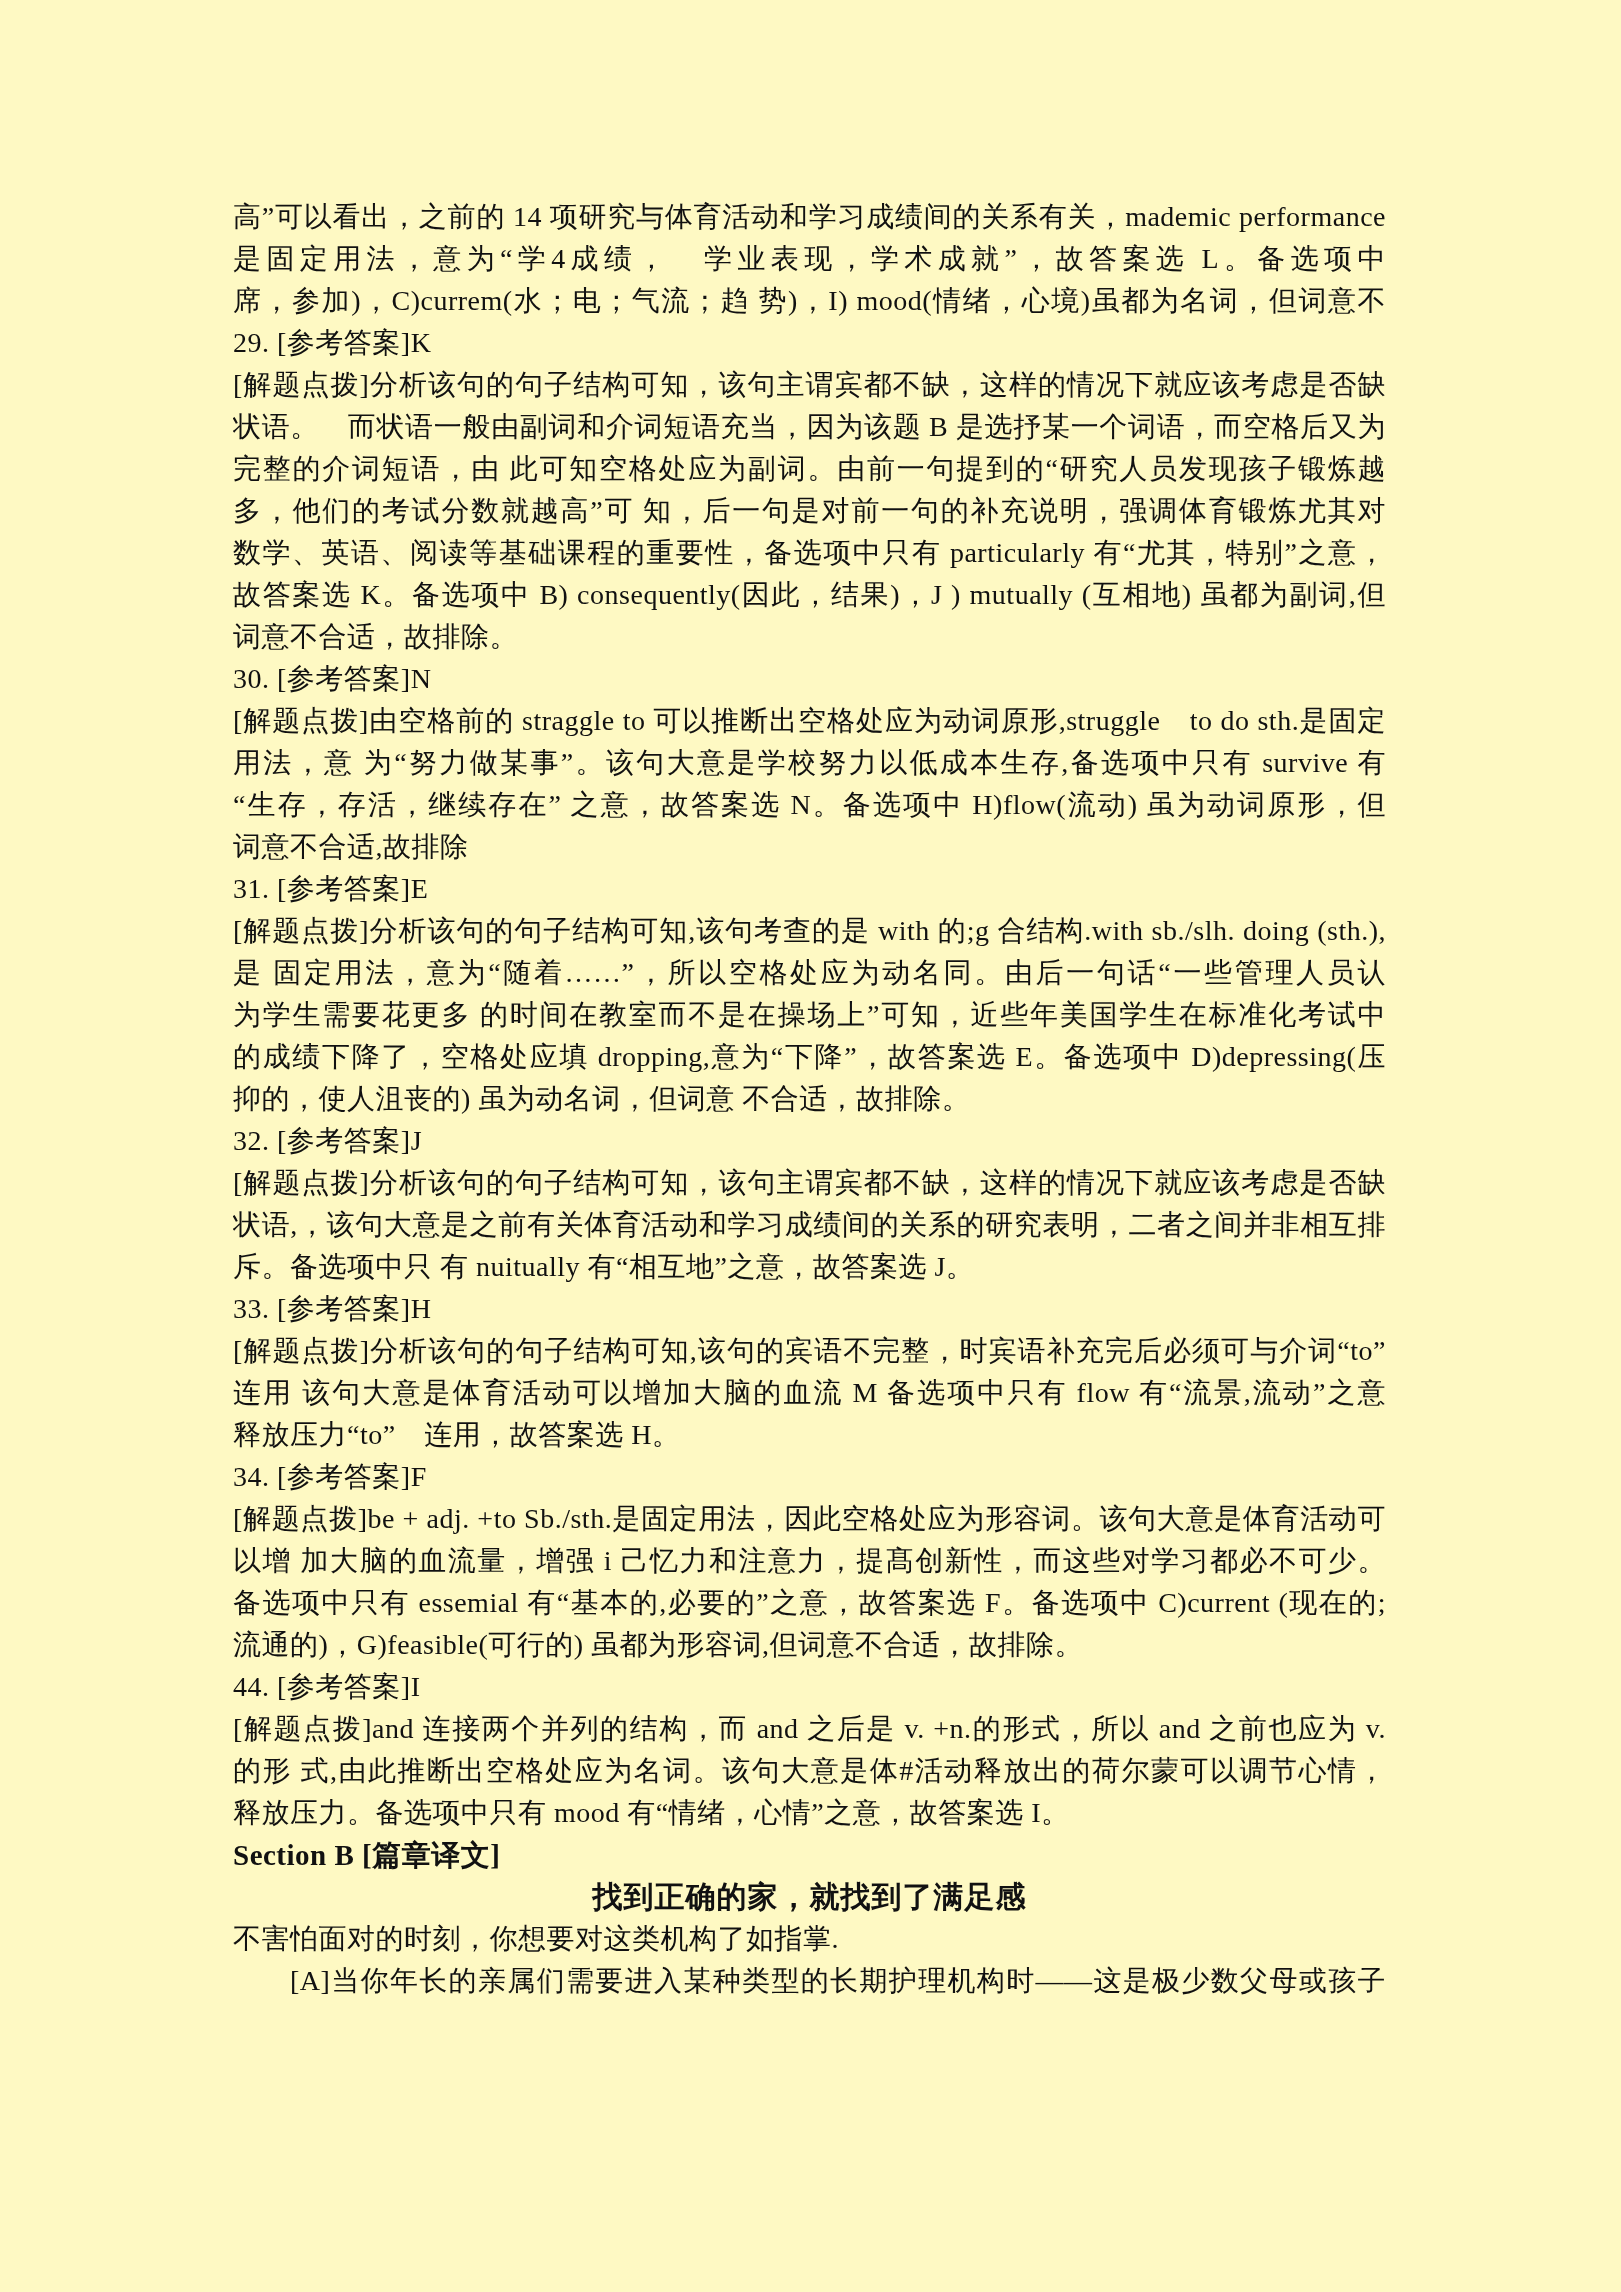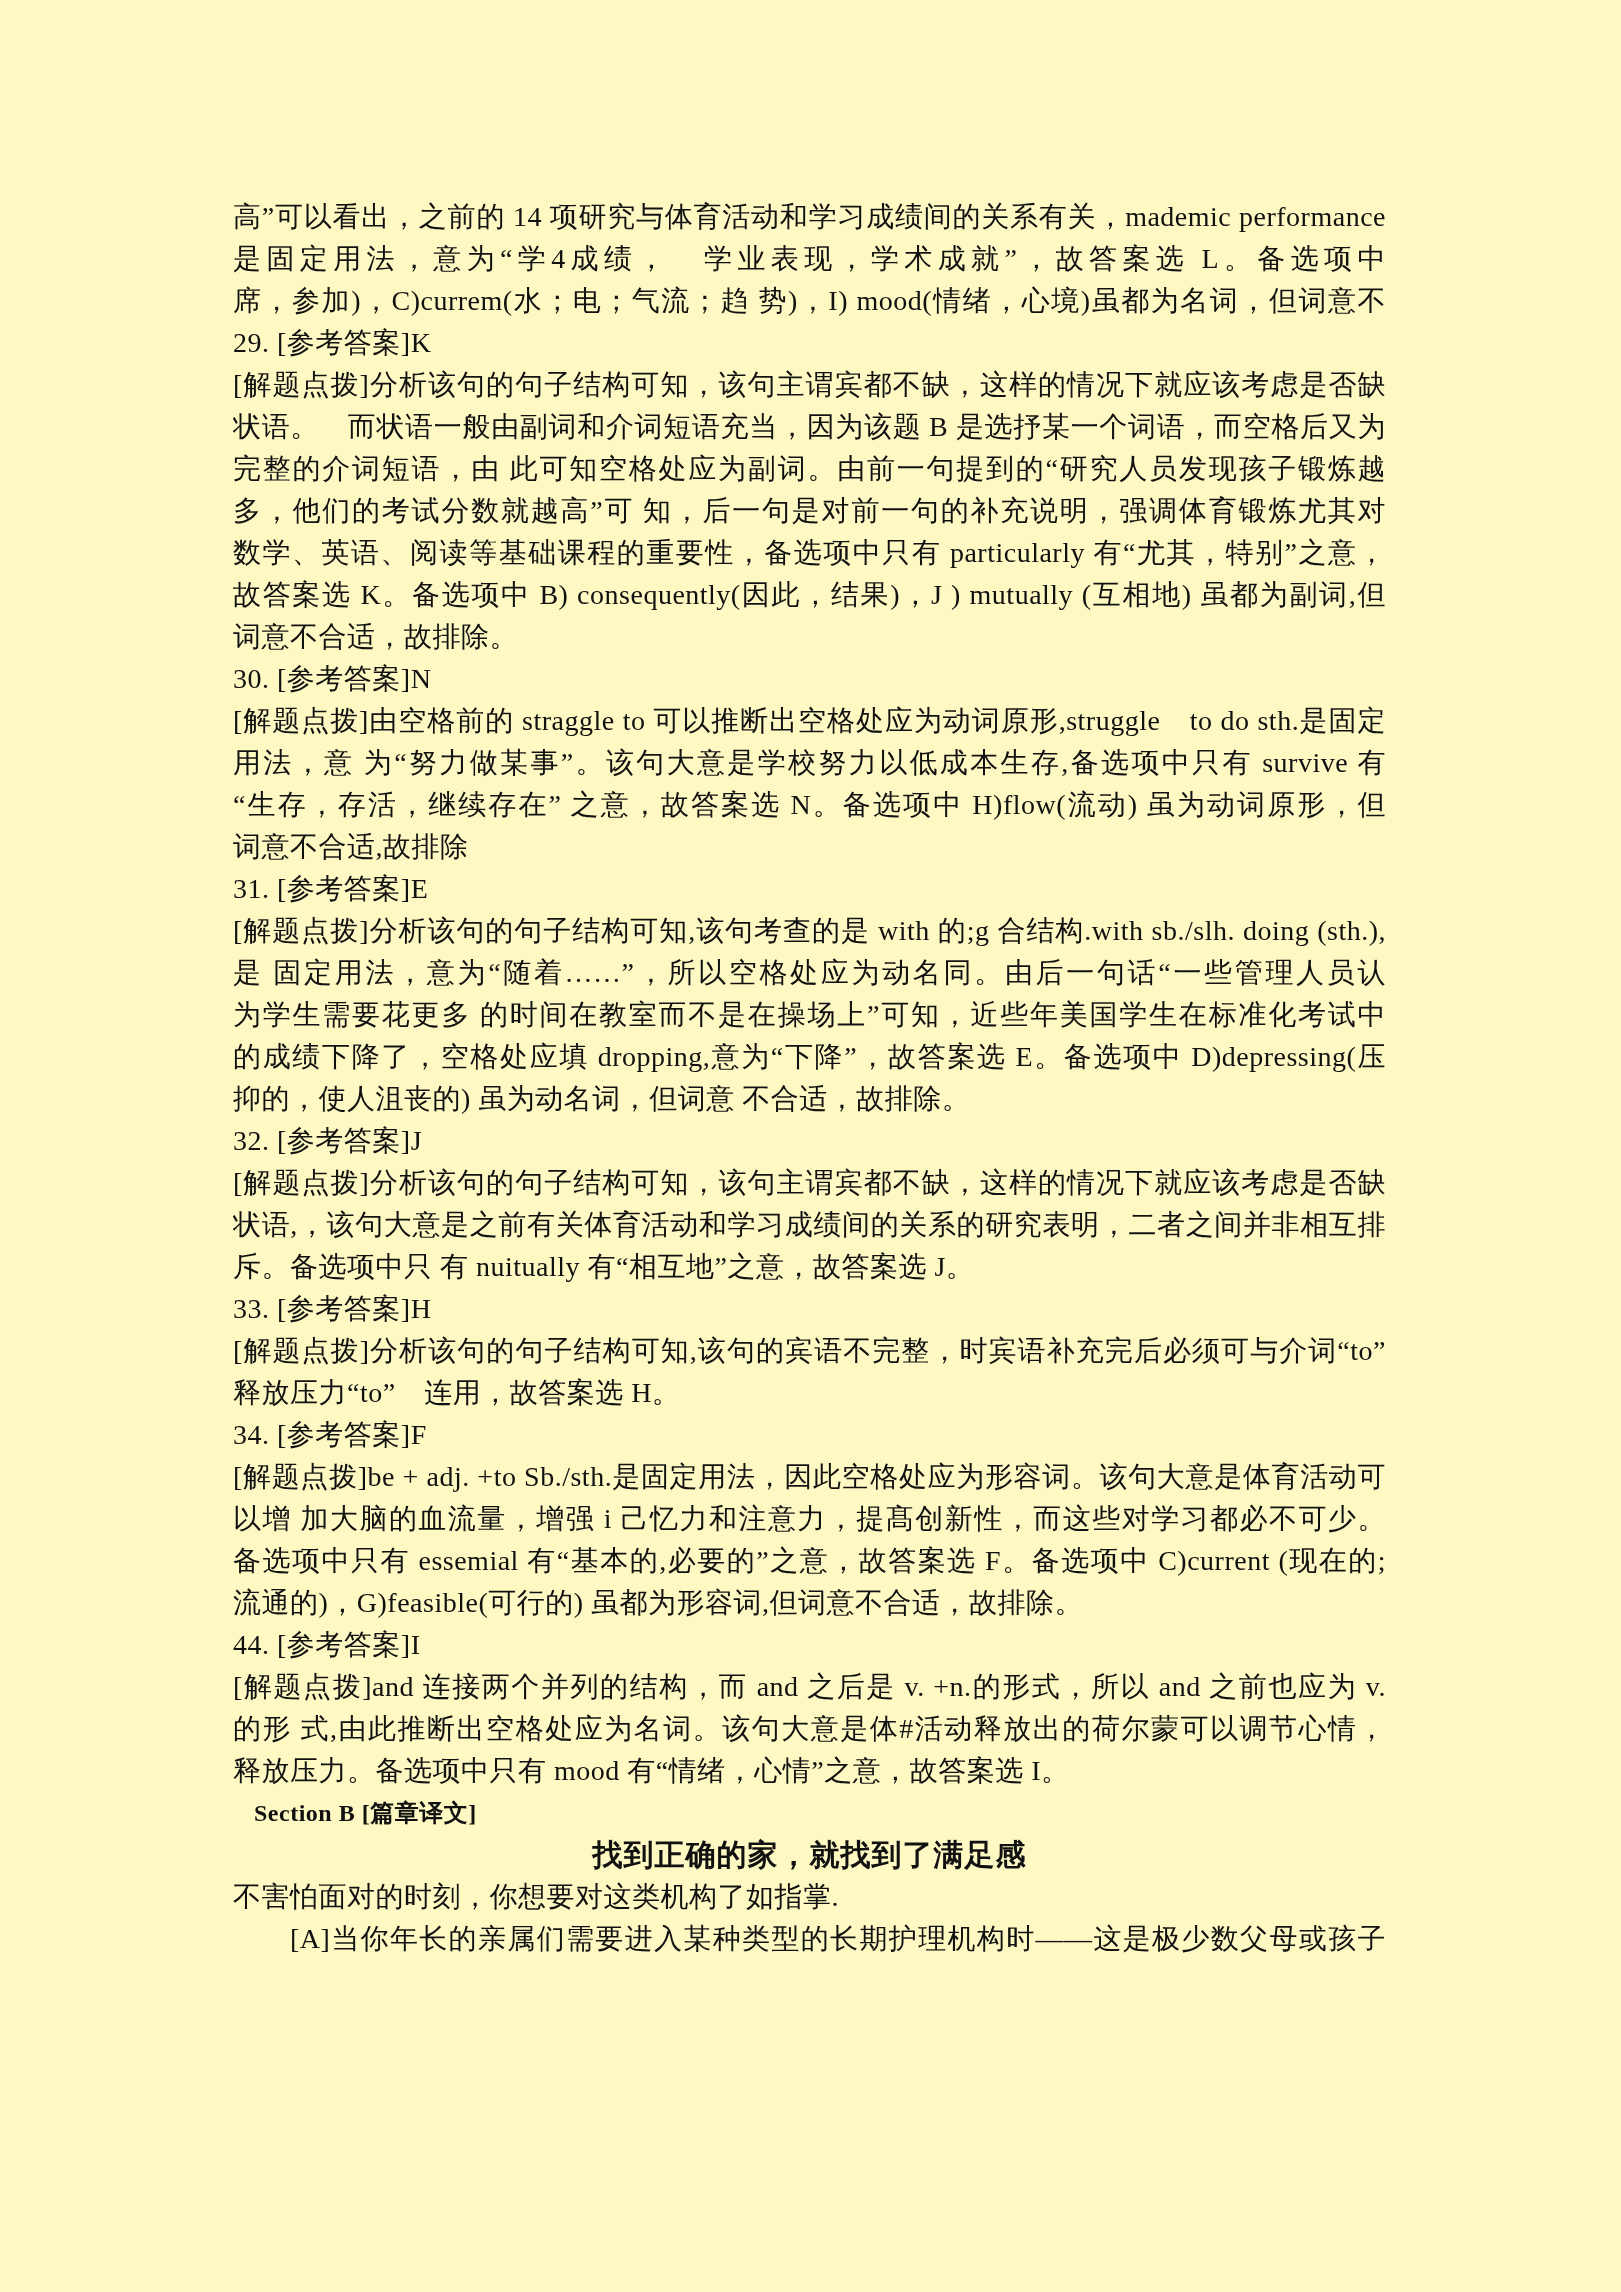--- a/index.html
+++ b/index.html
@@ -37,22 +37,21 @@
   }
   
   .j {
     white-space: normal;
     text-align: justify;
     text-align-last: justify;
     overflow: hidden;
   }
   .sec-heading {
     font-weight: bold;
-    font-size: 24px;
-    margin-left: 21px;
+    font-size: 29px;
   }
   .center-title {
     font-weight: bold;
     font-family: "Liberation Sans", "DejaVu Sans", sans-serif;
     font-size: 30px;
     text-align: center;
     white-space: normal;
     letter-spacing: 1px;
   }
   .indent {
@@ -85,20 +84,21 @@
     <div class="ln j">是 固定用法，意为“随着……”，所以空格处应为动名同。由后一句话“一些管理人员认</div>
     <div class="ln j">为学生需要花更多 的时间在教室而不是在操场上”可知，近些年美国学生在标准化考试中</div>
     <div class="ln j">的成绩下降了，空格处应填 dropping,意为“下降”，故答案选 E。备选项中 D)depressing(压</div>
     <div class="ln">抑的，使人沮丧的) 虽为动名词，但词意 不合适，故排除。</div>
     <div class="ln">32. [参考答案]J</div>
     <div class="ln j">[解题点拨]分析该句的句子结构可知，该句主谓宾都不缺，这样的情况下就应该考虑是否缺</div>
     <div class="ln j">状语,，该句大意是之前有关体育活动和学习成绩间的关系的研究表明，二者之间并非相互排</div>
     <div class="ln">斥。备选项中只 有 nuitually 有“相互地”之意，故答案选 J。</div>
     <div class="ln">33. [参考答案]H</div>
     <div class="ln j">[解题点拨]分析该句的句子结构可知,该句的宾语不完整，时宾语补充完后必须可与介词“to”</div>
+    <div class="ln j">连用 该句大意是体育活动可以增加大脑的血流 M 备选项中只有 flow 有“流景,流动”之意</div>
     <div class="ln">释放压力“to”　连用，故答案选 H。</div>
     <div class="ln">34. [参考答案]F</div>
     <div class="ln j">[解题点拨]be + adj. +to Sb./sth.是固定用法，因此空格处应为形容词。该句大意是体育活动可</div>
     <div class="ln j">以增 加大脑的血流量，增强 i 己忆力和注意力，提髙创新性，而这些对学习都必不可少。</div>
     <div class="ln j">备选项中只有 essemial 有“基本的,必要的”之意，故答案选 F。备选项中 C)current (现在的;</div>
     <div class="ln">流通的)，G)feasible(可行的) 虽都为形容词,但词意不合适，故排除。</div>
     <div class="ln">44. [参考答案]I</div>
     <div class="ln j">[解题点拨]and 连接两个并列的结构，而 and 之后是 v. +n.的形式，所以 and 之前也应为 v. +n.</div>
     <div class="ln j">的形 式,由此推断出空格处应为名词。该句大意是体#活动释放出的荷尔蒙可以调节心情，</div>
     <div class="ln">释放压力。备选项中只有 mood 有“情绪，心情”之意，故答案选 I。</div>

